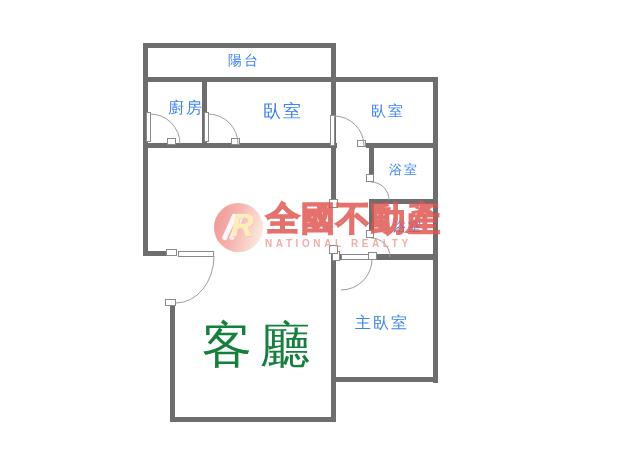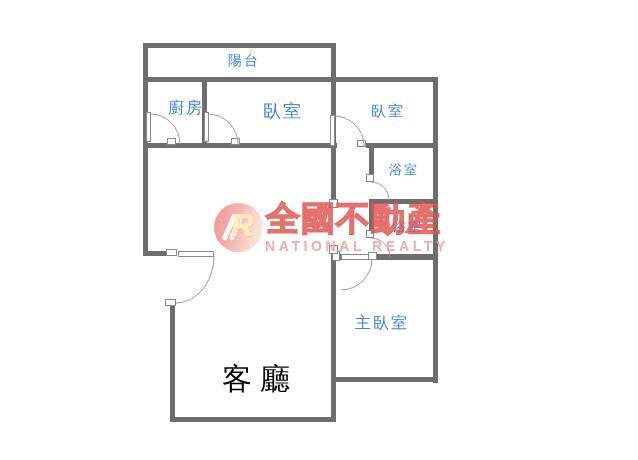--- a/index.html
+++ b/index.html
@@ -8,42 +8,42 @@
     font-family:"Liberation Sans","DejaVu Sans",sans-serif;
   }
   .wall{position:absolute;background:#6e6e6e;}
   .jamb{position:absolute;background:#ffffff;border:1px solid #8a8a8a;box-sizing:border-box;}
   .leaf{position:absolute;background:#ffffff;border:1px solid #8a8a8a;box-sizing:border-box;}
   #arc-layer{position:absolute;left:0;top:0;z-index:3;}
   .room-label{
     position:absolute;transform:translate(-50%,-50%);color:#3b82f6;
     white-space:nowrap;z-index:6;letter-spacing:2px;
   }
-  .living-label{color:#000000;font-size:30px;letter-spacing:8px;margin-top:34px;}
+  .living-label{color:#15803d;font-size:50px;letter-spacing:8px;}
   
   #watermark{position:absolute;left:205px;top:200px;width:240px;height:56px;opacity:.82;z-index:10;}
   #logo-circle{
     position:absolute;left:9px;top:3px;width:49px;height:49px;border-radius:50%;
     background:linear-gradient(105deg,#ec7f79 0%,#f3a09a 40%,#fcebdd 95%);
   }
   .logo-slash{
     position:absolute;left:13px;top:10px;width:5px;height:28px;background:#ffffff;
     transform:rotate(24deg);border-radius:2px;opacity:.92;
   }
   .logo-slash.s2{left:20px;opacity:.75;}
   .logo-r{
     position:absolute;left:17px;top:7px;font-size:31px;font-weight:bold;font-style:italic;
     color:#f9eba6;text-shadow:0 0 1px #ffffff,1px 1px 0 #f3b9ae;line-height:1;
   }
   #brand-name{
     position:absolute;left:61px;top:1px;font-size:34px;font-weight:bold;line-height:1;
     letter-spacing:1px;color:#f8c0b8;-webkit-text-stroke:1.5px #e0524e;white-space:nowrap;
   }
   #brand-en{
-    position:absolute;left:60px;top:38px;font-size:14px;font-weight:bold;letter-spacing:3.6px;
+    position:absolute;left:60px;top:38px;font-size:10px;font-weight:bold;letter-spacing:3.6px;
     color:#ee9c96;white-space:nowrap;
   }
 </style>
 </head>
 <body>
 
 <div id="canvas">
 
   <div>
 

